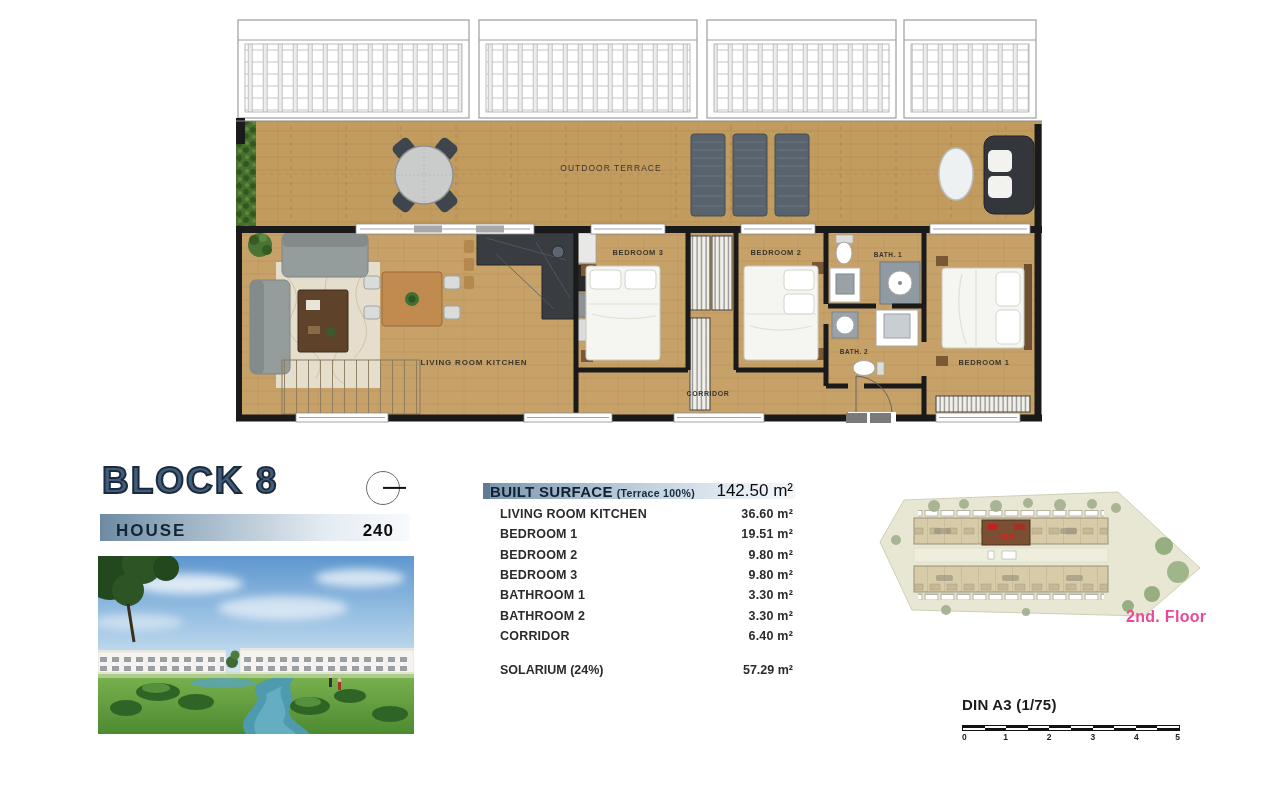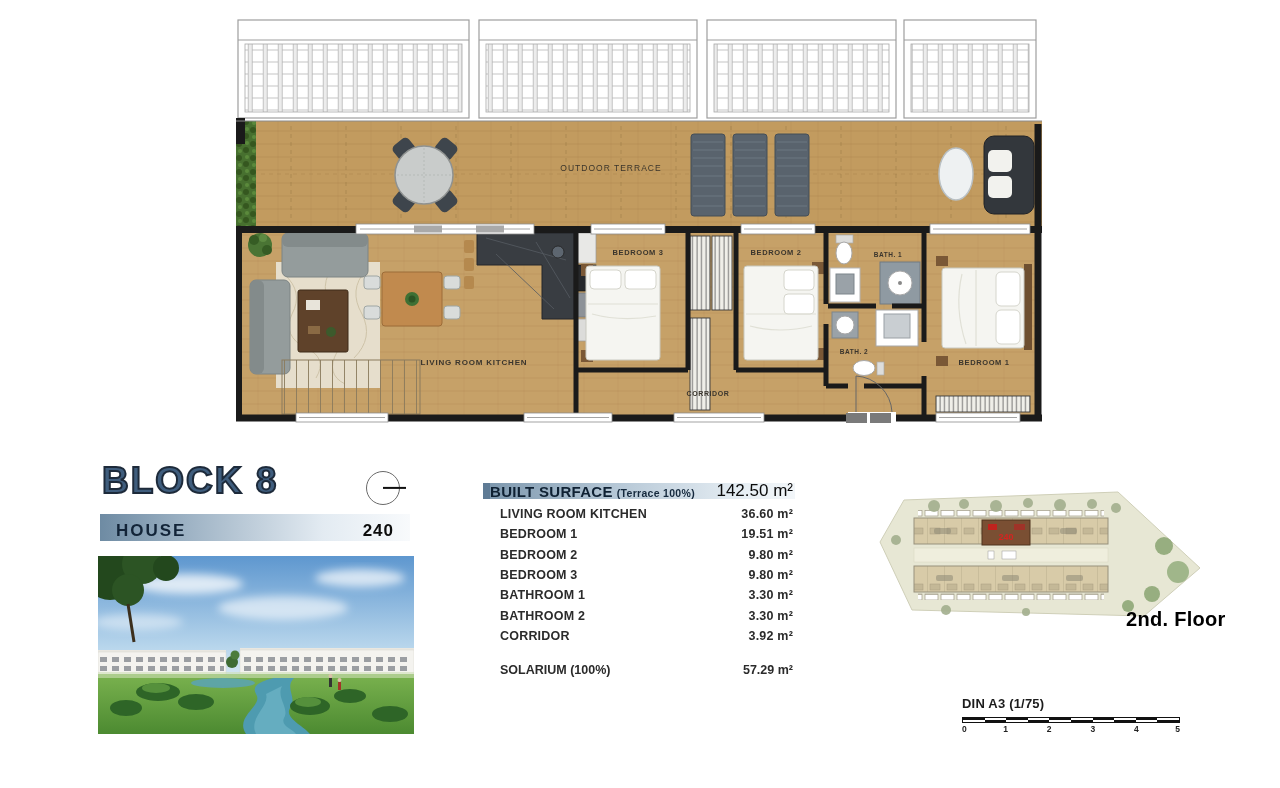--- a/index.html
+++ b/index.html
@@ -47,23 +47,23 @@
     height:20.3px;display:flex;align-items:center;justify-content:space-between;
     font-size:12.5px;font-weight:700;color:#2b2b2b;letter-spacing:.2px;
   }
   .solarium-row{
     margin-top:9px;height:21px;display:flex;align-items:center;justify-content:space-between;
     padding:0 2px 0 17px;font-size:12.5px;font-weight:700;color:#2b2b2b;
   }
 
   
   .site-plan{left:876px;top:482px;width:332px;height:148px;}
-  .floor-label{left:1126px;top:608px;font-size:20px;font-weight:800;color:#000000;letter-spacing:.3px;}
+  .floor-label{left:1126px;top:608px;font-size:16px;font-weight:800;color:#ec4899;letter-spacing:.3px;}
   .scale-wrap{left:962px;top:696px;width:218px;}
-  .scale-label{font-size:13px;font-weight:700;color:#1c1c1c;margin-bottom:6px;letter-spacing:.2px;}
+  .scale-label{font-size:15px;font-weight:700;color:#1c1c1c;margin-bottom:12px;letter-spacing:.2px;}
   .scale-bar{
     height:6px;border:1px solid #111;box-sizing:border-box;background-color:#fff;
     background-image:
       repeating-linear-gradient(90deg,#111 0 21.6px,#fff 21.6px 43.2px),
       repeating-linear-gradient(90deg,#fff 0 21.6px,#111 21.6px 43.2px);
     background-size:100% 2px,100% 2px;
     background-position:0 0,0 2px;
     background-repeat:no-repeat,no-repeat;
   }
   .scale-ticks{position:relative;height:11px;margin-top:1px;font-size:8.5px;font-weight:700;color:#222;}
@@ -434,25 +434,25 @@
     <div class="tbl-row">
         <span>BATHROOM 1</span>
         <span>3.30 m²</span>
       </div>
     <div class="tbl-row">
         <span>BATHROOM 2</span>
         <span>3.30 m²</span>
       </div>
     <div class="tbl-row">
         <span>CORRIDOR</span>
-        <span>3.92 m²</span>
+        <span>6.40 m²</span>
       </div>
   </div>
   <div class="solarium-row">
-    <span>SOLARIUM (100%)</span>
+    <span>SOLARIUM (24%)</span>
       <span>57.29 m²</span>
   </div>
 </div>
 
 <svg class="abs site-plan" viewBox="0 0 332 148" xmlns="http://www.w3.org/2000/svg">
   <defs>
     <pattern id="bldg" width="17" height="28" patternUnits="userSpaceOnUse">
       <rect width="17" height="28" fill="#d8cba8"></rect>
       <path d="M0 0 V28" stroke="#b3a888" stroke-width="0.8"></path>
       <rect x="3" y="18" width="10" height="6" fill="#c4b897" stroke="#a89d80" stroke-width="0.5"></rect>

